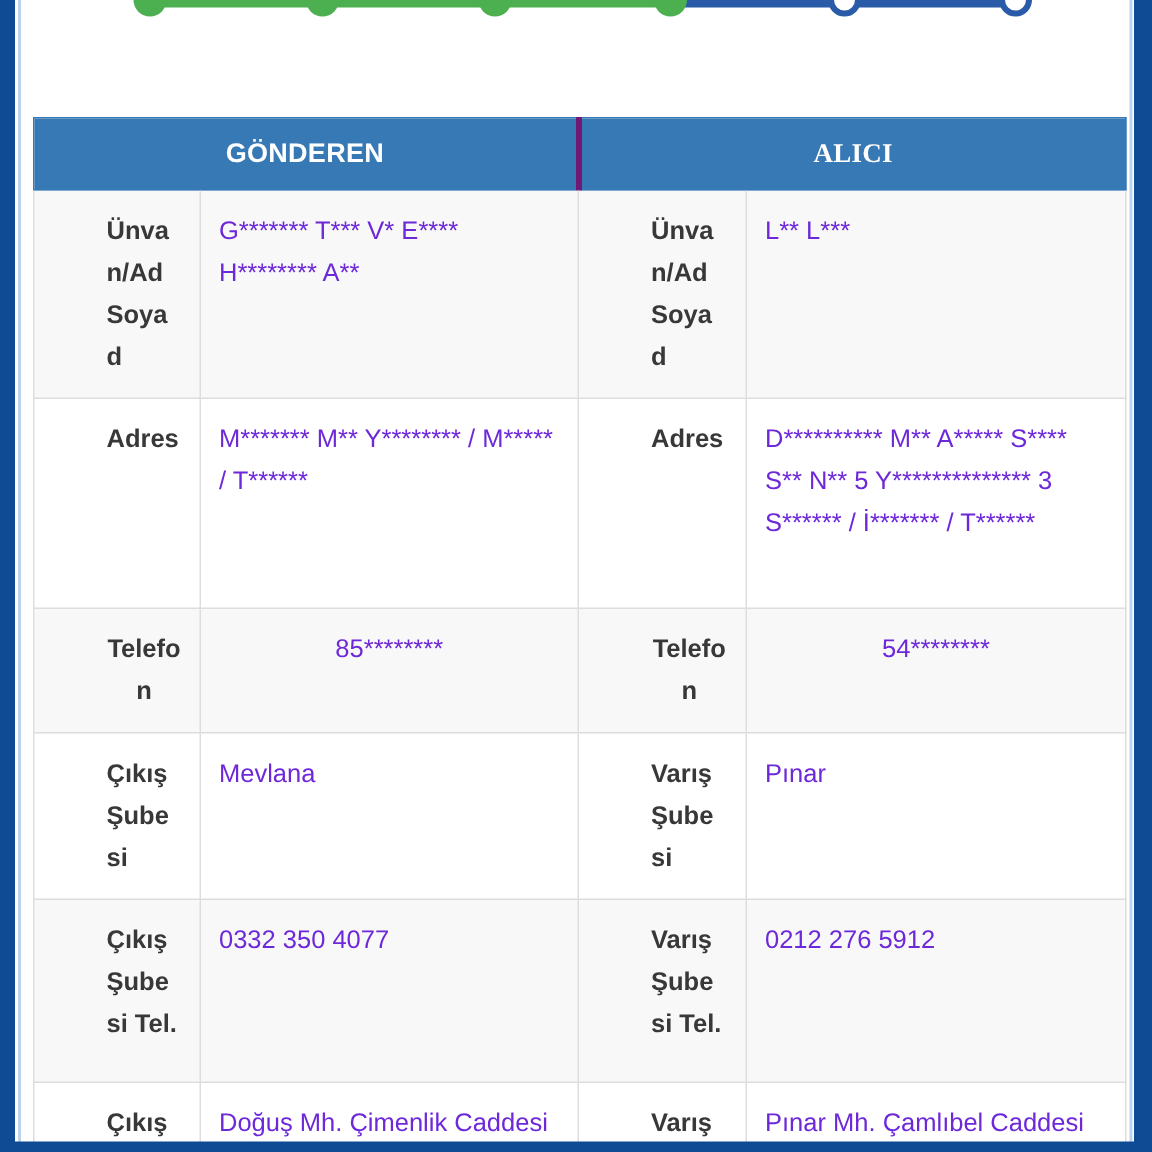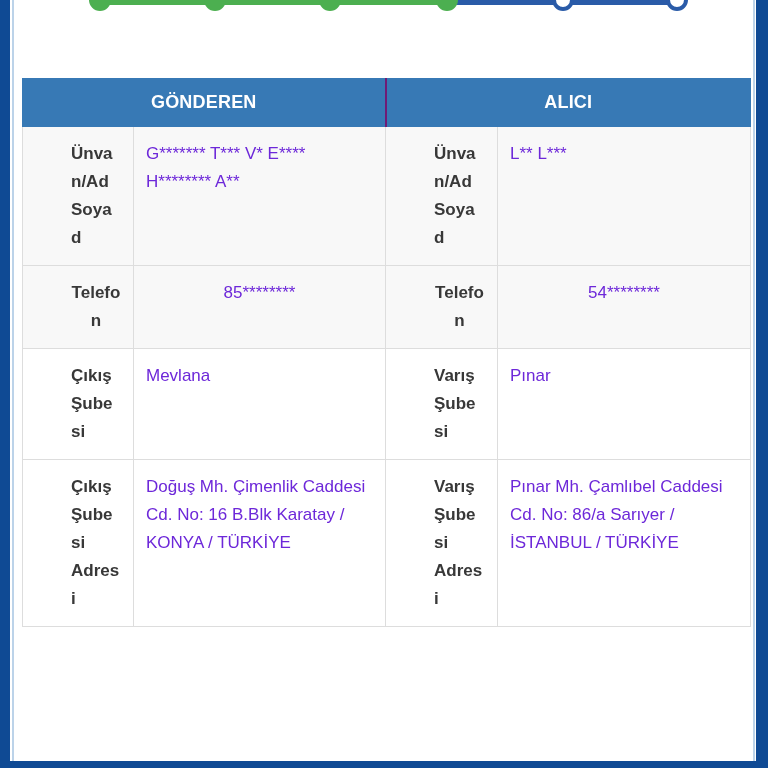--- a/index.html
+++ b/index.html
@@ -19,21 +19,21 @@
   .tl-line{position:absolute;top:0;height:5px;}
   .tl-line.done{background:#4caf50;left:100px;width:347px;}
   .tl-line.pending{background:#2a5ba8;left:447px;width:230px;}
   .dot{position:absolute;top:-11px;width:22px;height:22px;border-radius:50%;box-sizing:border-box;}
   .dot.done{background:#4caf50;}
   .dot.pending{background:#ffffff;border:4px solid #2a5ba8;}
 
   
   .info-table{position:absolute;top:78px;left:22px;width:728px;border-collapse:collapse;table-layout:fixed;background:#ffffff;z-index:6;}
   .info-table th{background:#3779b5;color:#ffffff;text-align:center;font-size:18px;font-weight:bold;height:47px;padding:0 12px;border:1px solid #3779b5;letter-spacing:0.2px;}
-  .info-table th.receiver{border-left:2px solid #701a75;}
+  .info-table th.receiver{border-left:4px solid #701a75;font-family:Liberation Serif, serif;}
   .info-table td{border:1px solid #dddddd;vertical-align:top;padding:13px 12px;font-size:17px;line-height:28px;background:#ffffff;word-wrap:break-word;}
   td.lbl{font-weight:bold;color:#383838;padding-left:48px;}
   td.val{color:#6d28d9;}
   tr.stripe td{background:#f8f8f8;}
   tr.r1{height:92px;}
   tr.r2{height:140px;}
   tr.r3{height:49px;text-align:center;}
   tr.r4{height:90px;}
   tr.r5{height:122px;}
   tr.r6{height:126px;}
@@ -67,31 +67,43 @@
         <th colspan="2" class="receiver">ALICI</th>
       </tr>
     </thead>
     <tbody>
       <tr class="stripe r1">
         <td class="lbl">Ünvan/Ad Soyad</td>
         <td class="val">G******* T*** V* E**** H******** A**</td>
         <td class="lbl">Ünvan/Ad Soyad</td>
         <td class="val">L** L***</td>
       </tr>
+      <tr class="r2">
+        <td class="lbl">Adres</td>
+        <td class="val">M******* M** Y******** / M***** / T******</td>
+        <td class="lbl">Adres</td>
+        <td class="val">D********** M** A***** S**** S** N** 5 Y************** 3 S****** / İ******* / T******</td>
+      </tr>
       <tr class="stripe r3">
         <td class="lbl">Telefon</td>
         <td class="val">85********</td>
         <td class="lbl">Telefon</td>
         <td class="val">54********</td>
       </tr>
       <tr class="r4">
         <td class="lbl">Çıkış Şubesi</td>
         <td class="val">Mevlana</td>
         <td class="lbl">Varış Şubesi</td>
         <td class="val">Pınar</td>
+      </tr>
+      <tr class="stripe r5">
+        <td class="lbl">Çıkış Şubesi Tel.</td>
+        <td class="val">0332 350 4077</td>
+        <td class="lbl">Varış Şubesi Tel.</td>
+        <td class="val">0212 276 5912</td>
       </tr>
       <tr class="r6">
         <td class="lbl">Çıkış Şubesi Adresi</td>
         <td class="val">Doğuş Mh. Çimenlik Caddesi Cd. No: 16 B.Blk Karatay / KONYA / TÜRKİYE</td>
         <td class="lbl">Varış Şubesi Adresi</td>
         <td class="val">Pınar Mh. Çamlıbel Caddesi Cd. No: 86/a Sarıyer / İSTANBUL / TÜRKİYE</td>
       </tr>
     </tbody>
   </table>
 

